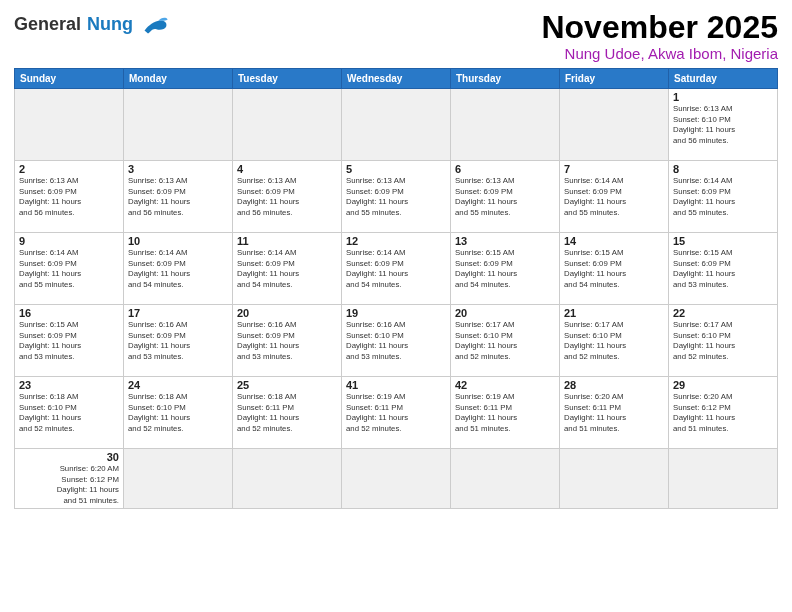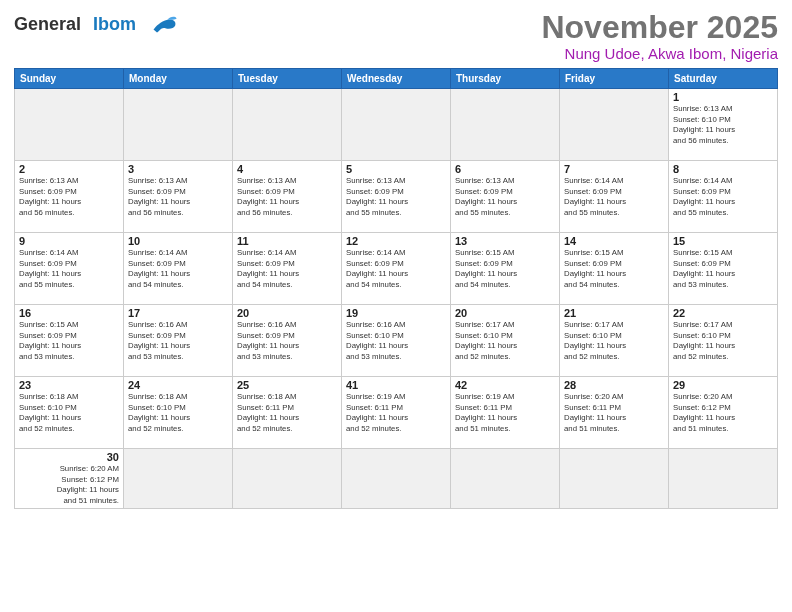--- a/index.html
+++ b/index.html
@@ -23,22 +23,22 @@
       margin-bottom: 6px;
     }
     .logo {
       display: flex;
       flex-direction: column;
       align-items: flex-start;
       margin-top: 4px;
     }
     .logo-text {
       display: flex;
-      align-items: flex-start;
-      gap: 12px;
+      align-items: flex-end;
+      gap: 6px;
     }
     .logo-general {
       font-size: 18px;
       font-weight: bold;
       color: #333;
     }
     .logo-blue {
       font-size: 18px;
       font-weight: bold;
       color: #1a7abf;
@@ -47,21 +47,21 @@
       width: 28px;
       height: 20px;
       margin-left: 2px;
     }
     .title-block {
       text-align: right;
     }
     .month-title {
       font-size: 32px;
       font-weight: bold;
-      color: #737373;
+      color: #000000;
       line-height: 1.1;
     }
     .subtitle {
       font-size: 15px;
       color: #a21caf;
     }
     .calendar {
       width: 100%;
       border-collapse: collapse;
       border: 1px solid #aaa;
@@ -106,21 +106,21 @@
     }
   </style>
 </head>
 <body>
 
 <div class="page">
   <div class="header">
     <div class="logo">
       <div class="logo-text">
         <span class="logo-general">General</span>
-        <span class="logo-blue">Ibom</span>
+        <span class="logo-blue">Nung</span>
         <svg class="logo-bird" viewBox="0 0 40 28" xmlns="http://www.w3.org/2000/svg">
           <path d="M5 22 C8 18, 15 10, 25 8 C32 6, 38 10, 36 16 C34 20, 28 22, 22 20 C16 18, 14 24, 10 26 Z" fill="#1a7abf"></path>
           <path d="M25 8 C28 4, 35 2, 38 6 C36 8, 30 8, 25 8 Z" fill="#4da6e8"></path>
         </svg>
       </div>
     </div>
     <div class="title-block">
       <div class="month-title">November 2025</div>
       <div class="subtitle">Nung Udoe, Akwa Ibom, Nigeria</div>
     </div>

